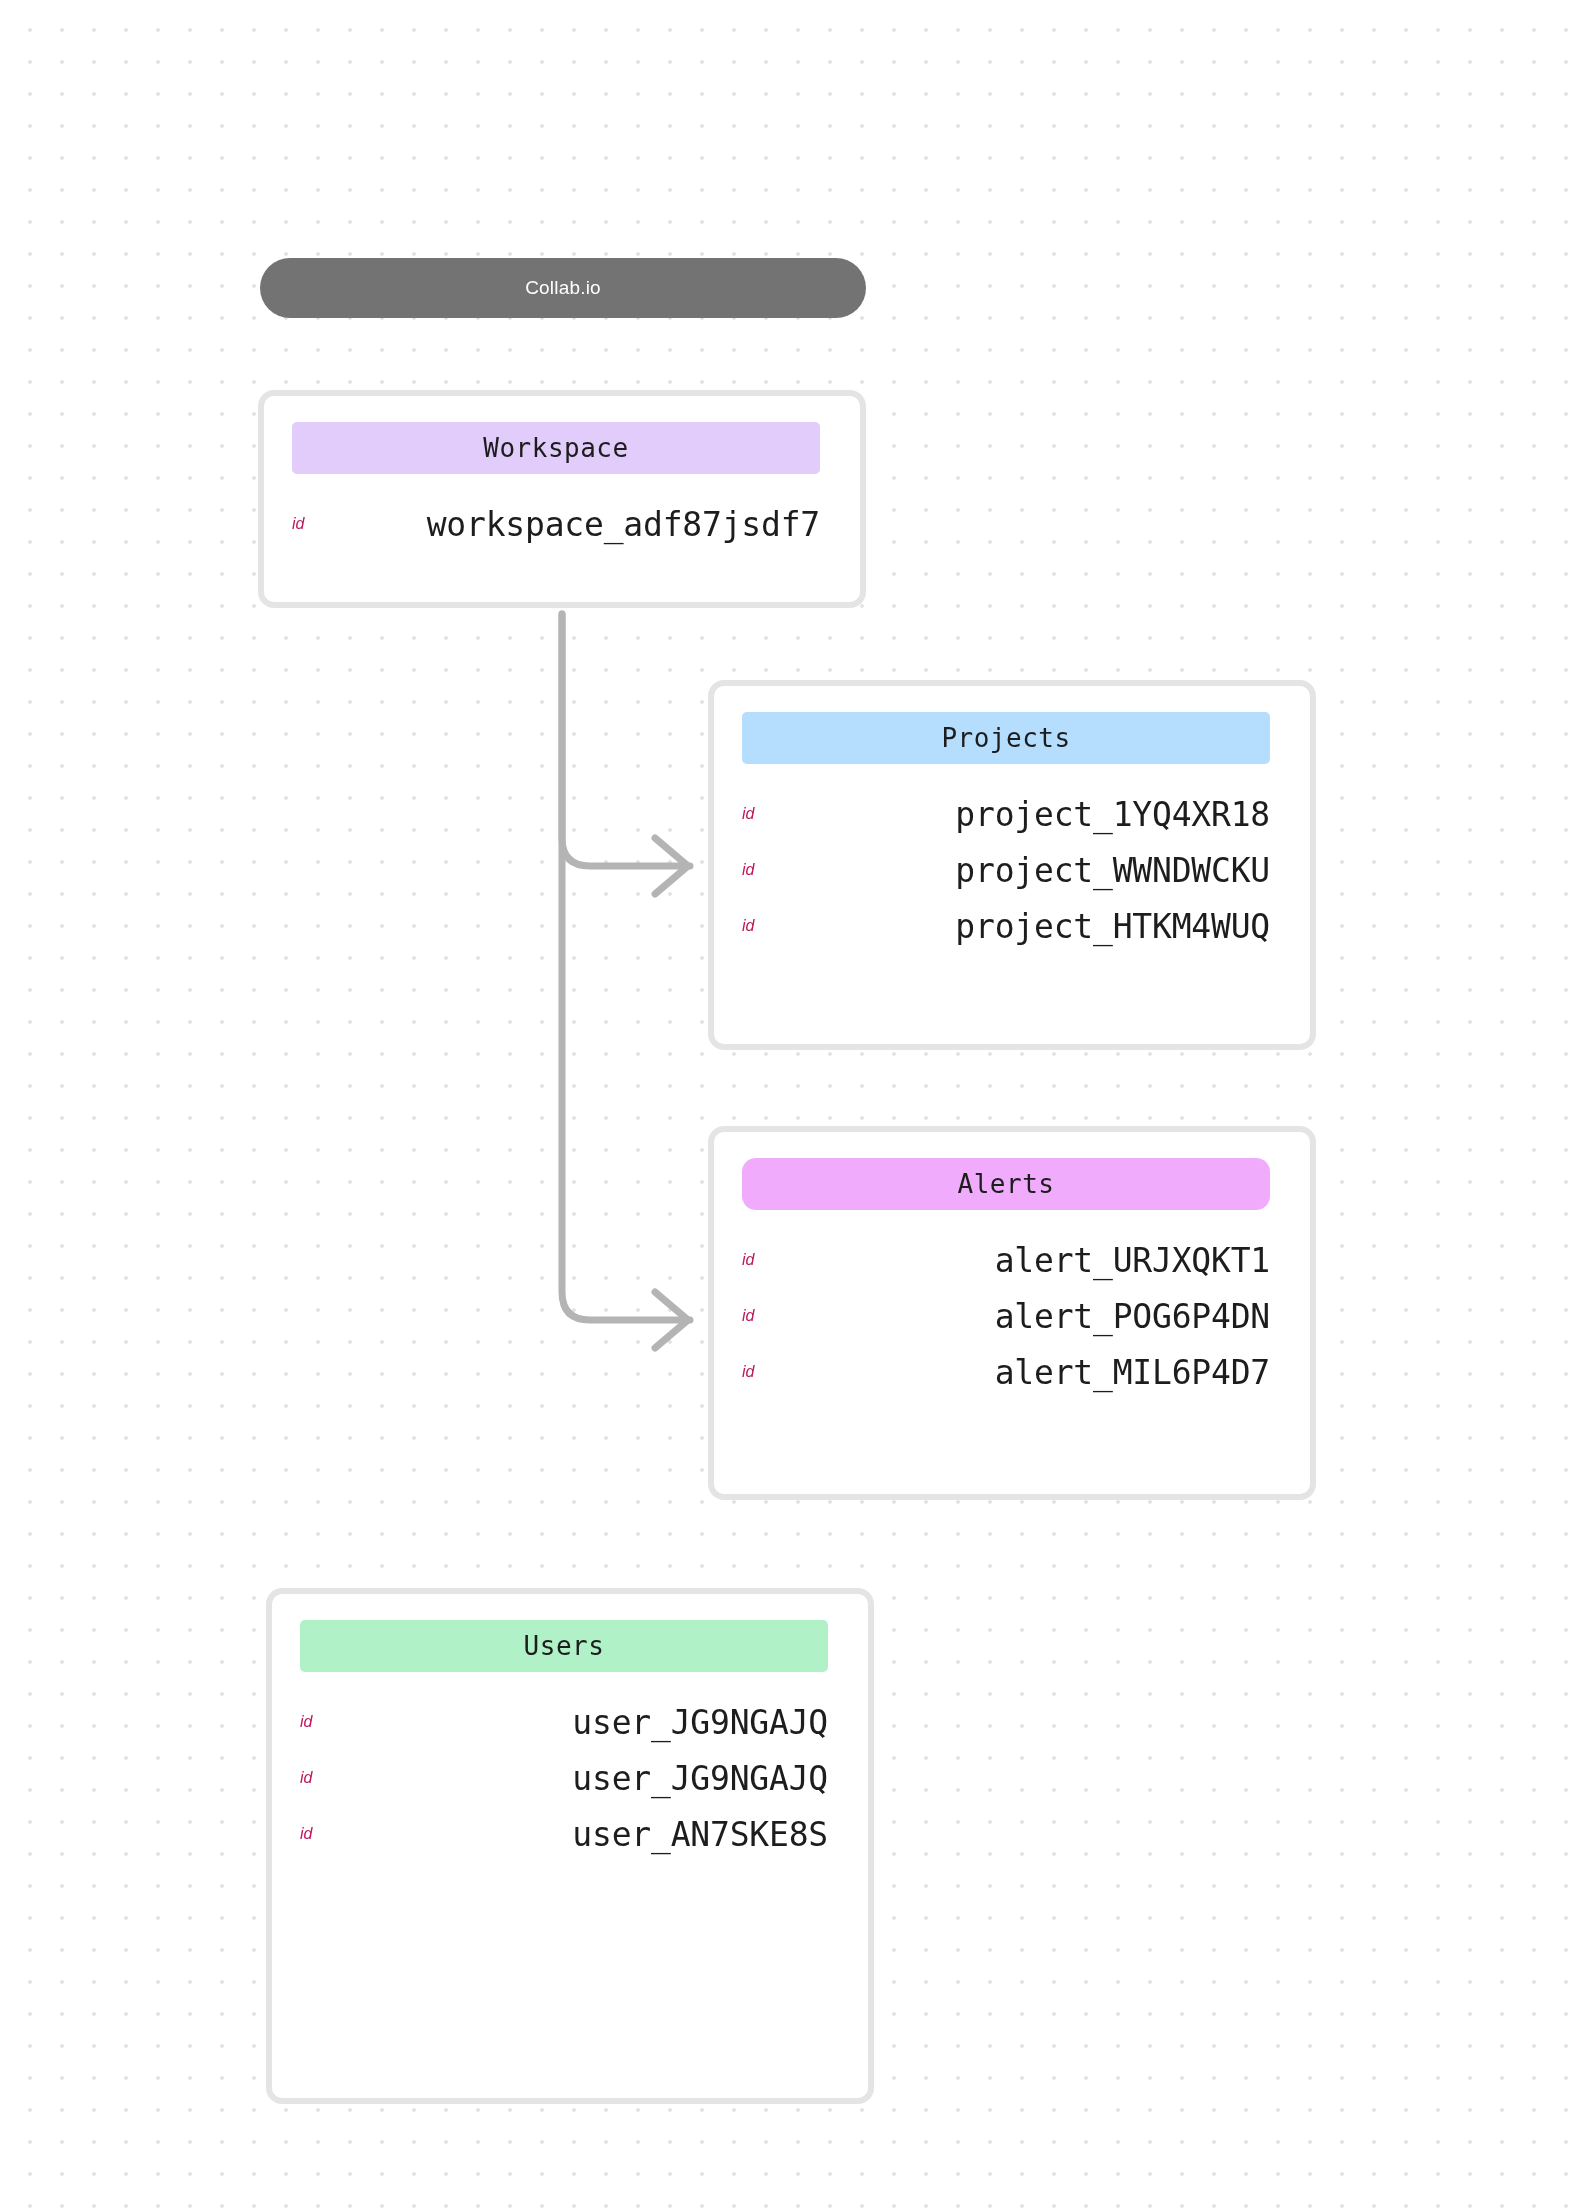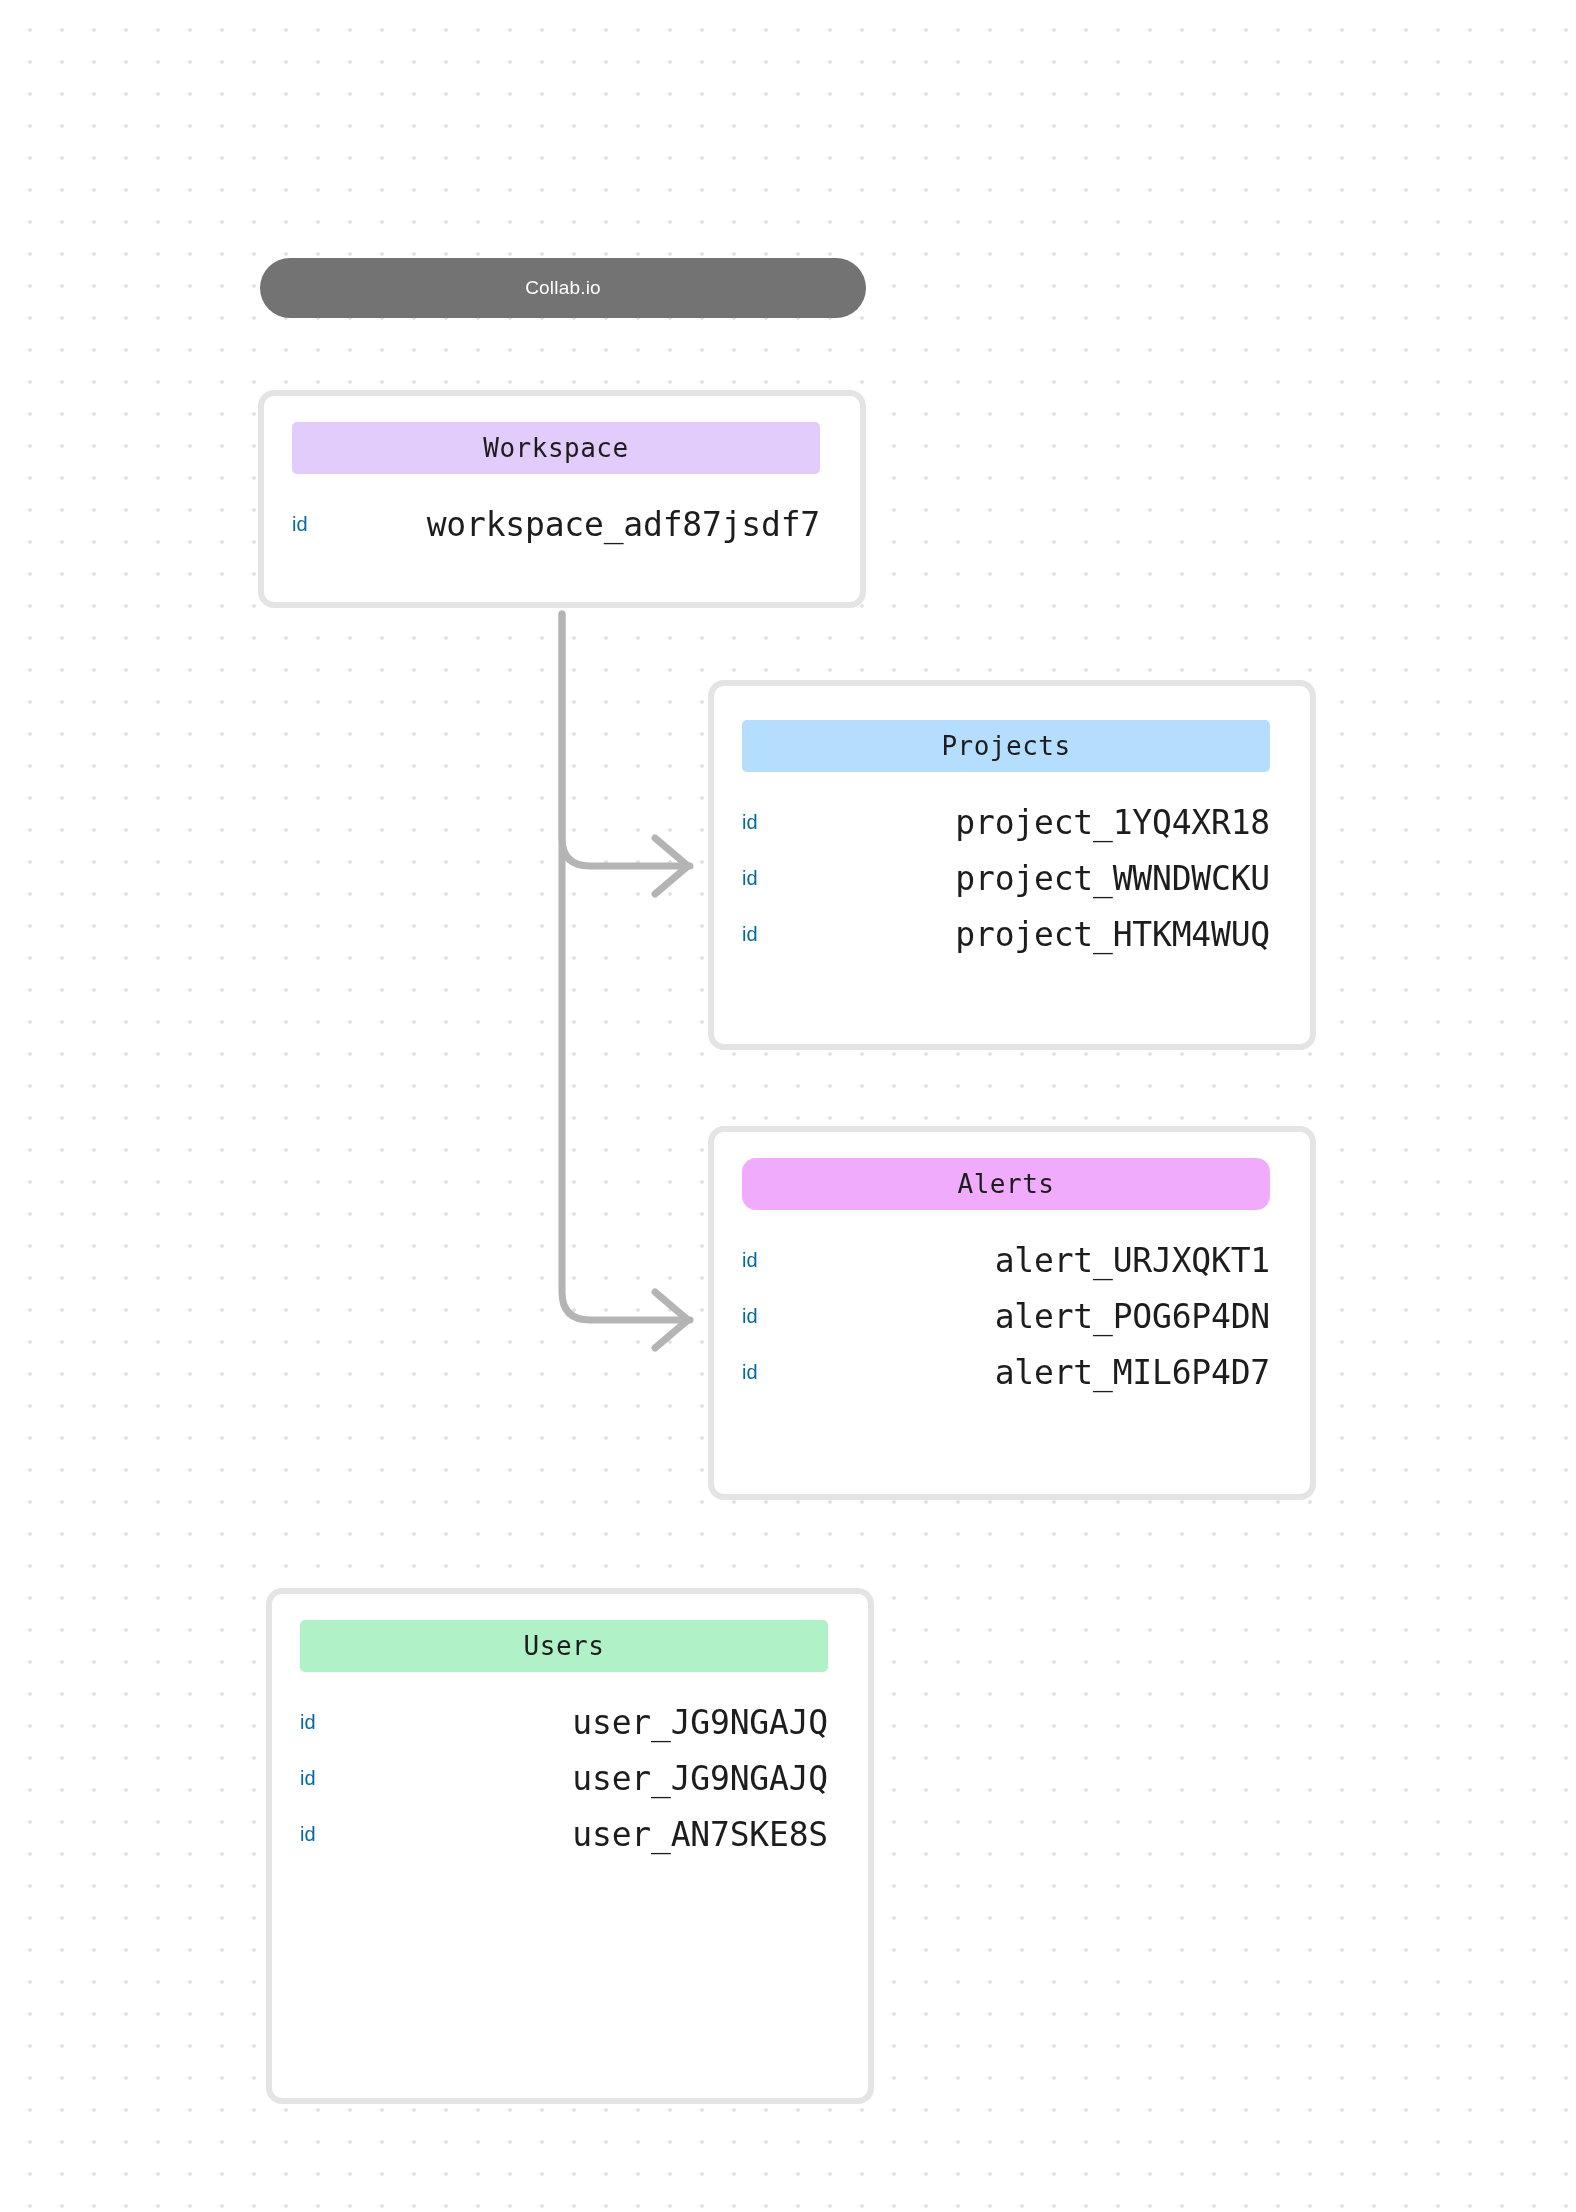--- a/index.html
+++ b/index.html
@@ -75,22 +75,23 @@
     letter-spacing: 0.5px;
   }
   .row {
     display: flex;
     align-items: center;
     justify-content: space-between;
     height: 56px;
   }
   .row .row-key {
     font-family: "Liberation Sans", sans-serif;
-    font-size: 20px;
-    color: #0369a1;
+    font-size: 16px;
+    color: #be185d;
+    font-style: italic;
   }
   .row .row-val {
     font-family: "DejaVu Sans Mono", "Liberation Mono", monospace;
     font-size: 33px;
     color: #1d1d1d;
     letter-spacing: -0.2px;
   }
 
   
   #card-workspace { left: 258px; top: 390px;  width: 608px; height: 218px; }
@@ -134,21 +135,21 @@
     </div>
     <div class="row">
       <span class="row-key">id</span>
       <span class="row-val">workspace_adf87jsdf7</span>
     </div>
   </div>
 </div>
 
 <div class="card" id="card-projects">
   <div class="card-inner">
-    <div class="card-header" style="background:#b5ddfe;margin-top:8px;">
+    <div class="card-header" style="background:#b5ddfe;">
       <span class="header-text">Projects</span>
     </div>
     <div class="row">
       <span class="row-key">id</span>
       <span class="row-val">project_1YQ4XR18</span>
     </div>
     <div class="row">
       <span class="row-key">id</span>
       <span class="row-val">project_WWNDWCKU</span>
     </div>

